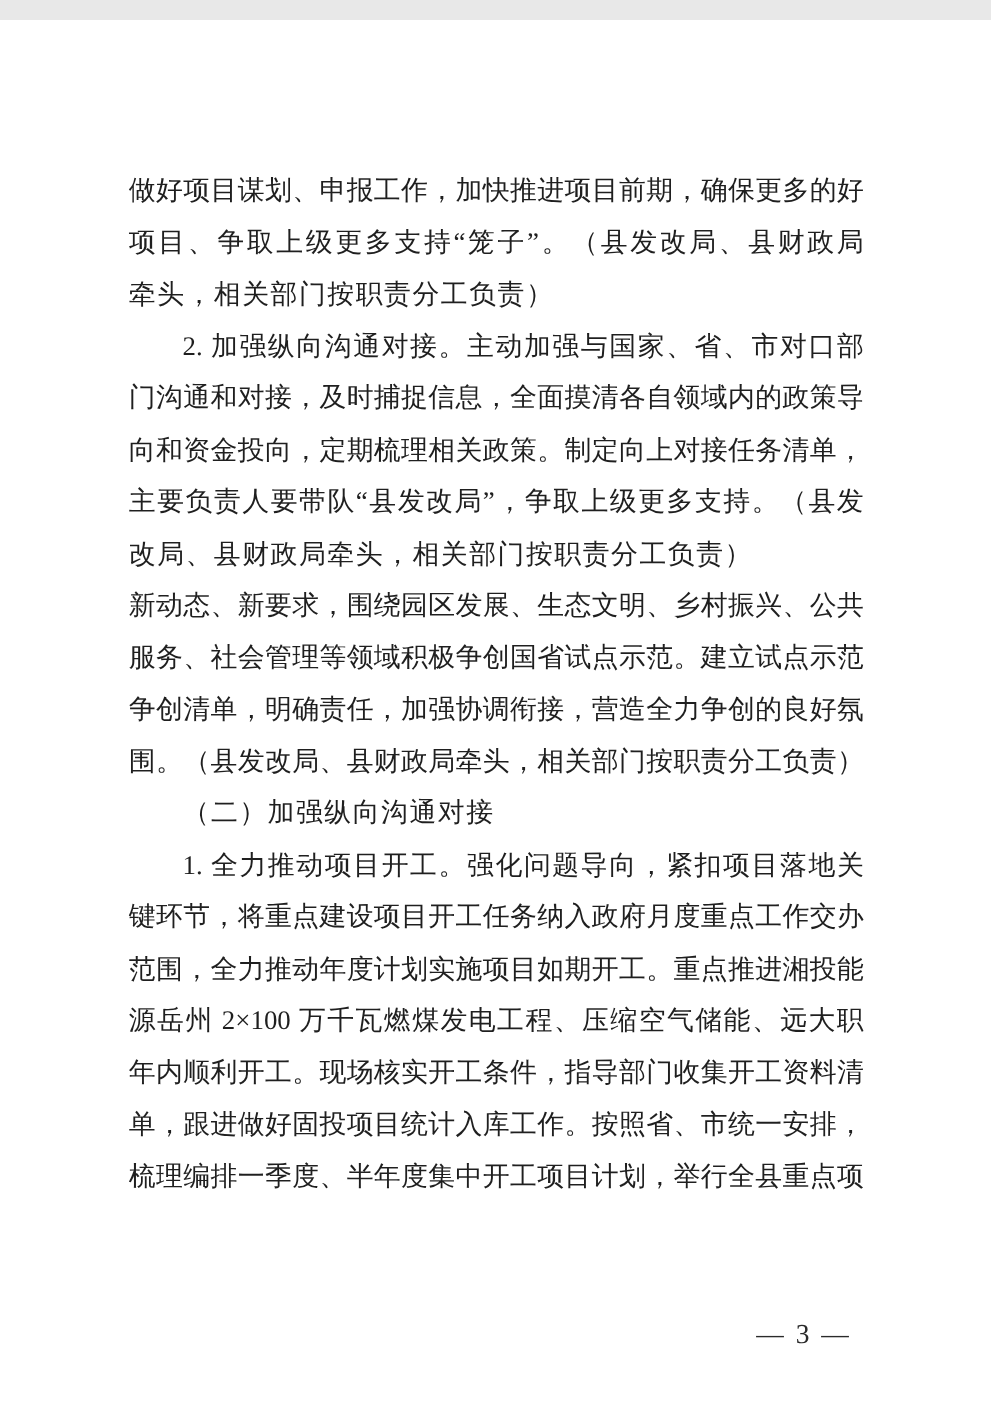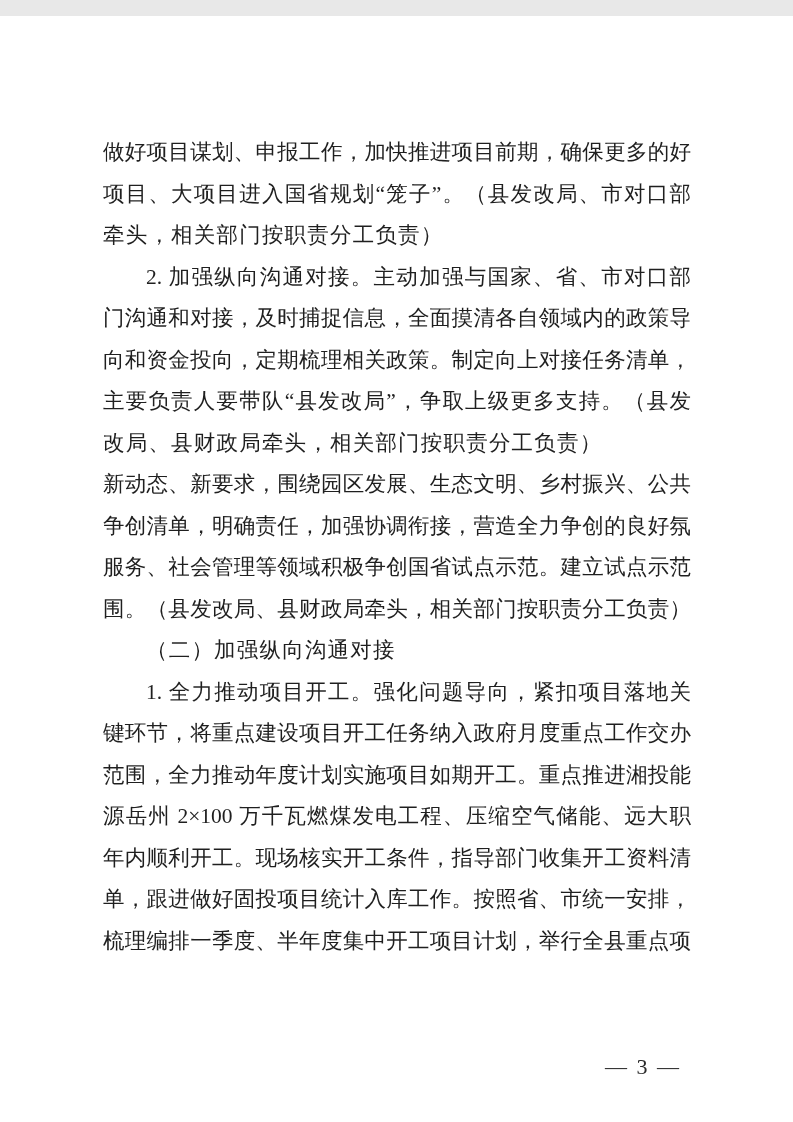--- a/index.html
+++ b/index.html
@@ -53,30 +53,30 @@
     color: #2a2a2a;
     letter-spacing: 2px;
   }
 </style>
 </head>
 <body>
 
 <div class="page" style="background: rgb(255, 255, 255); color: rgb(31, 31, 31);">
   <div class="content">
     <div class="line">做好项目谋划、申报工作，加快推进项目前期，确保更多的好</div>
-    <div class="line">项目、大项目进入国省规划“笼子”。（县发改局、市对口部</div>
+    <div class="line">项目、争取上级更多支持“笼子”。（县发改局、县财政局</div>
     <div class="line last">牵头，相关部门按职责分工负责）</div>
     <div class="line ind">2. 加强纵向沟通对接。主动加强与国家、省、市对口部</div>
     <div class="line">门沟通和对接，及时捕捉信息，全面摸清各自领域内的政策导</div>
     <div class="line">向和资金投向，定期梳理相关政策。制定向上对接任务清单，</div>
     <div class="line">主要负责人要带队“县发改局”，争取上级更多支持。（县发</div>
     <div class="line last">改局、县财政局牵头，相关部门按职责分工负责）</div>
     <div class="line">新动态、新要求，围绕园区发展、生态文明、乡村振兴、公共</div>
+    <div class="line">服务、社会管理等领域积极争创国省试点示范。建立试点示范</div>
     <div class="line">争创清单，明确责任，加强协调衔接，营造全力争创的良好氛</div>
-    <div class="line">服务、社会管理等领域积极争创国省试点示范。建立试点示范</div>
     <div class="line">围。（县发改局、县财政局牵头，相关部门按职责分工负责）</div>
     <div class="line ind last">（二）加强纵向沟通对接</div>
     <div class="line ind">1. 全力推动项目开工。强化问题导向，紧扣项目落地关</div>
     <div class="line">键环节，将重点建设项目开工任务纳入政府月度重点工作交办</div>
     <div class="line">范围，全力推动年度计划实施项目如期开工。重点推进湘投能</div>
     <div class="line">源岳州 2×100 万千瓦燃煤发电工程、压缩空气储能、远大职</div>
     <div class="line">年内顺利开工。现场核实开工条件，指导部门收集开工资料清</div>
     <div class="line">单，跟进做好固投项目统计入库工作。按照省、市统一安排，</div>
     <div class="line">梳理编排一季度、半年度集中开工项目计划，举行全县重点项</div>
   </div>

